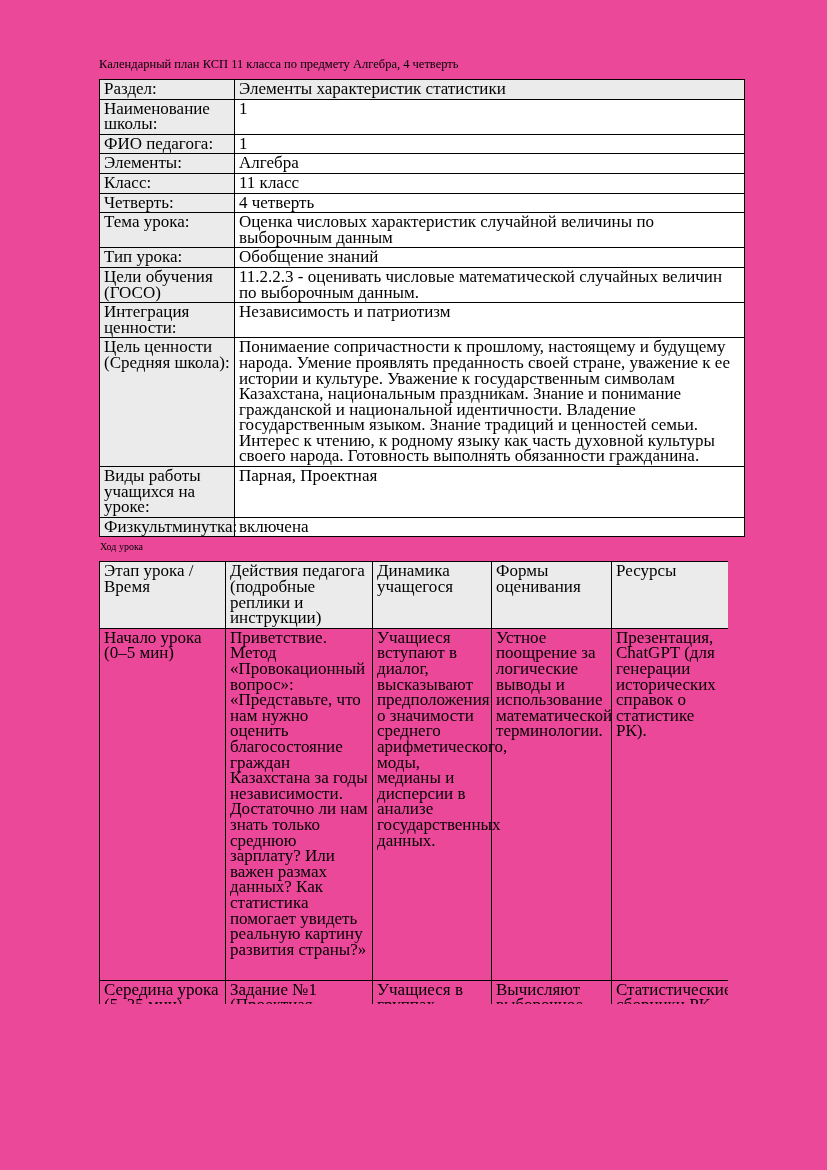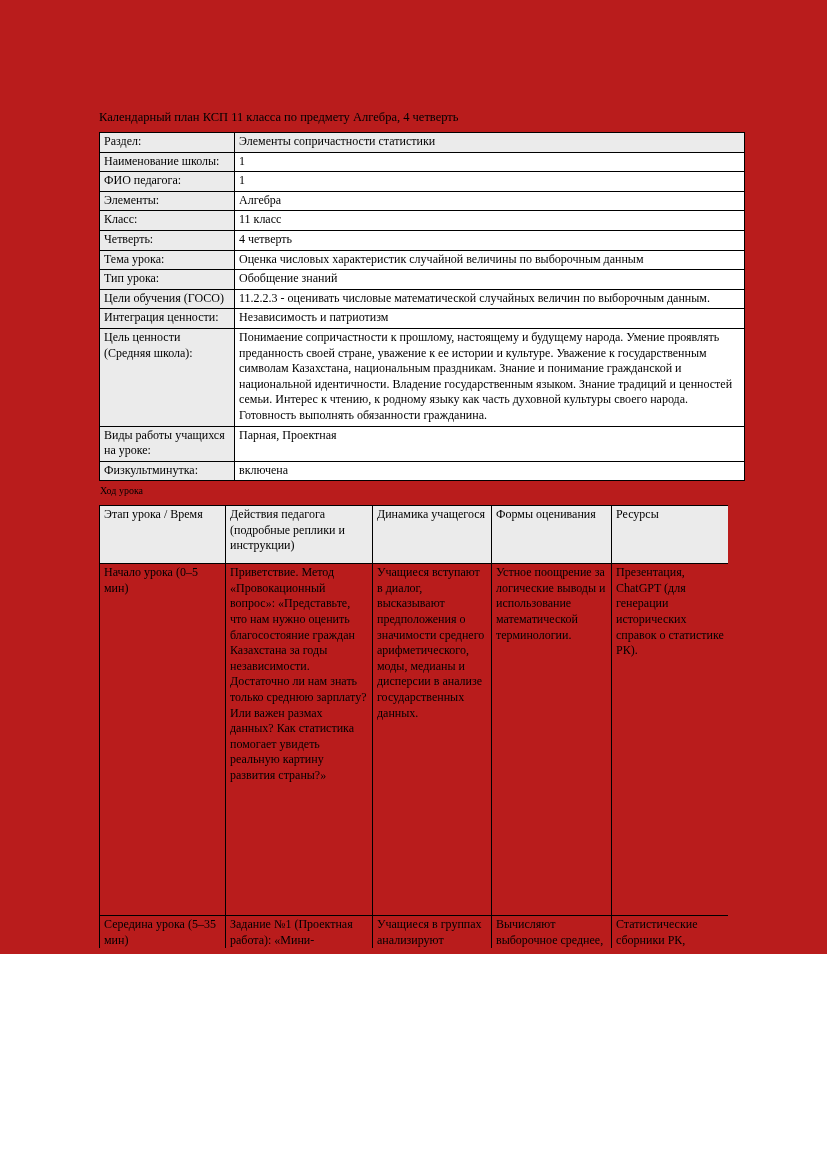--- a/index.html
+++ b/index.html
@@ -10,36 +10,36 @@
   body {
     width: 827px;
     height: 1170px;
     overflow: hidden;
     font-family: "Liberation Serif", "DejaVu Serif", serif;
     color: #000000;
   }
   .page {
     position: relative;
     width: 827px;
-    height: 954px;
-    background: #b91c1c;
+    height: 1170px;
+    background: #ec4899;
     box-sizing: border-box;
-    padding: 109px 99px 0 99px;
+    padding: 56px 99px 0 99px;
   }
   .doc-title {
     font-size: 12.5px;
     line-height: 16px;
     margin: 0 0 7px 0;
     white-space: nowrap;
   }
   table {
     border-collapse: collapse;
     table-layout: fixed;
     width: 629px;
-    font-size: 12px;
+    font-size: 17px;
   }
   table td, table th {
     border: 1px solid #000000;
     vertical-align: top;
     padding: 1px 4px 2px 4px;
     line-height: 15.6px;
     font-weight: normal;
     text-align: left;
   }
   
@@ -84,21 +84,21 @@
 <body>
 
 <div class="page">
 
   <div class="doc-title">Календарный план КСП 11 класса по предмету Алгебра, 4 четверть</div>
 
   <table class="info-table">
     <tbody>
       <tr class="shaded">
         <td class="label-cell">Раздел:</td>
-        <td class="value-cell">Элементы сопричастности статистики</td>
+        <td class="value-cell">Элементы характеристик статистики</td>
       </tr>
       <tr>
         <td class="label-cell">Наименование школы:</td>
         <td class="value-cell">1</td>
       </tr>
       <tr>
         <td class="label-cell">ФИО педагога:</td>
         <td class="value-cell">1</td>
       </tr>
       <tr>

